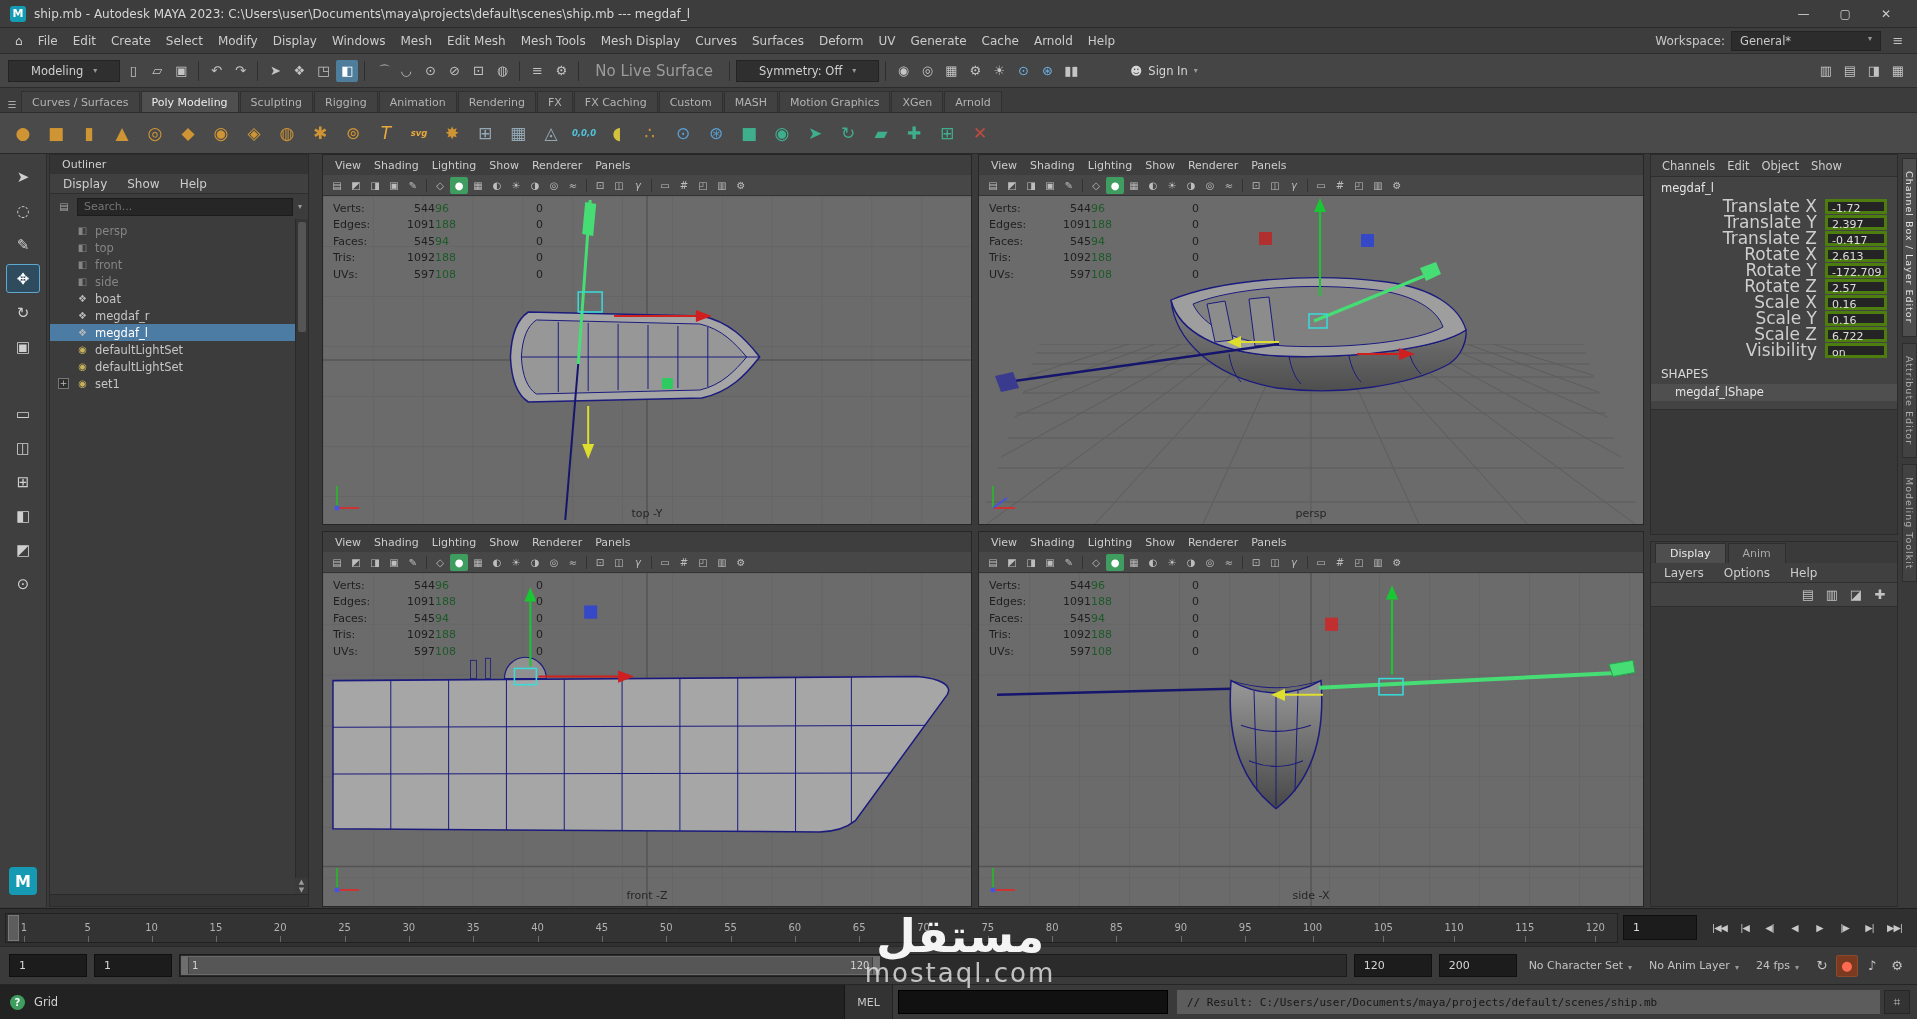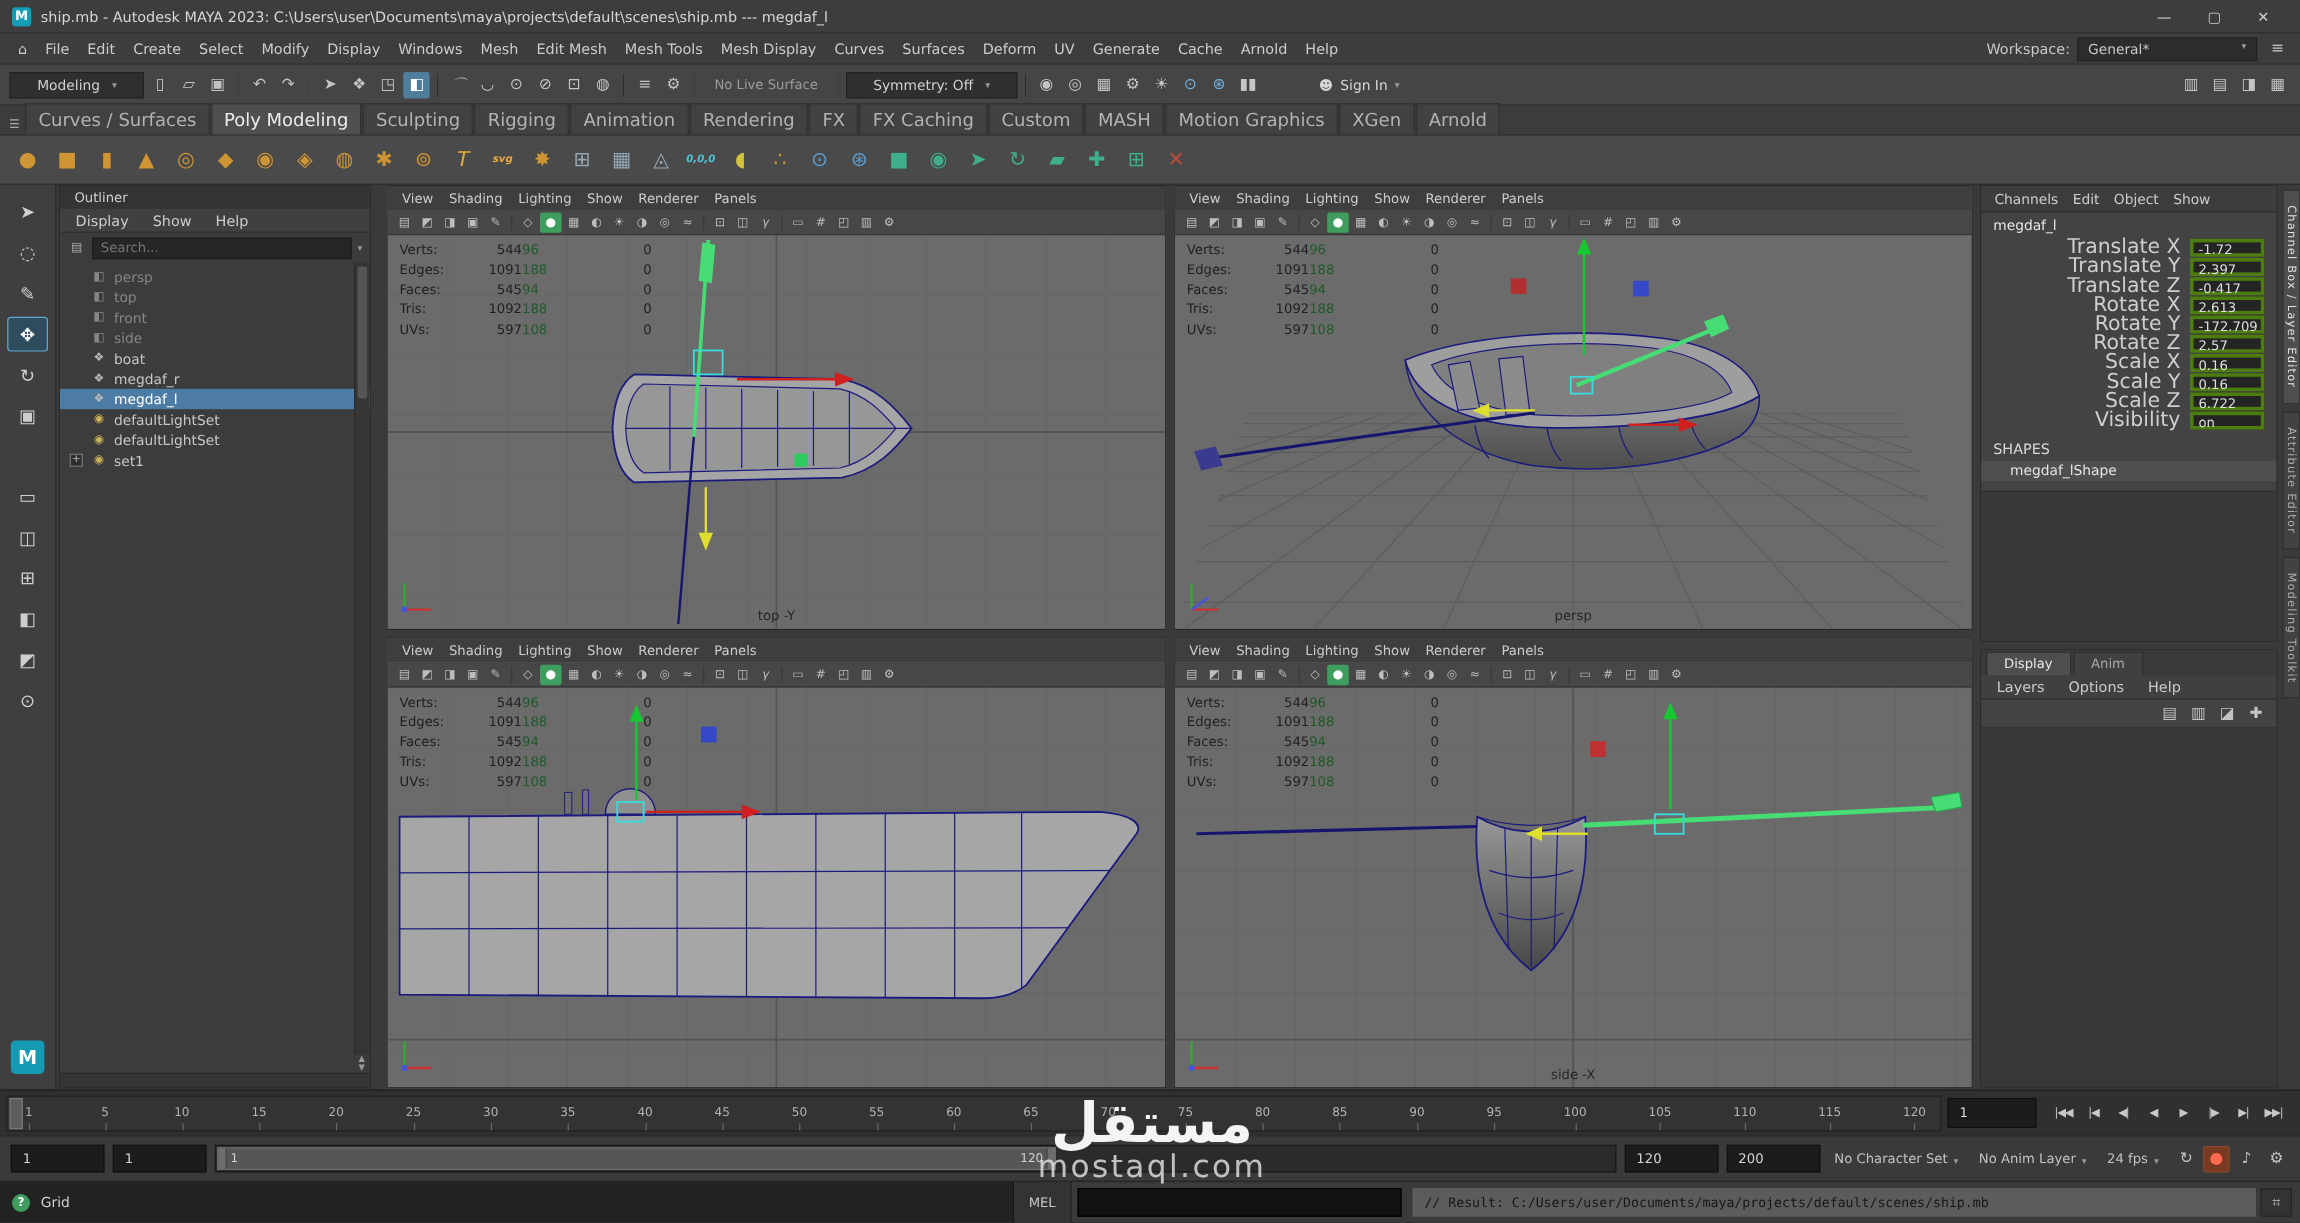--- a/index.html
+++ b/index.html
@@ -14,26 +14,26 @@
 .mi{padding:2px 7px;font-size:12px;color:#cccccc;white-space:nowrap;cursor:default;}
 .workspace{margin-left:auto;display:flex;align-items:center;gap:6px;}
 .ws-select{background:#2c2c2c;border:1px solid #232323;padding:2px 8px;min-width:150px;display:flex;justify-content:space-between;gap:10px;font-size:11.5px;}
 .statusline{position:absolute;left:0;top:54px;width:100%;height:34px;background:#454545;border-bottom:1px solid #2c2c2c;display:flex;align-items:center;gap:2px;padding:0 8px;}
 .dd{background:#2f2f2f;border:1px solid #232323;padding:3px 22px;display:flex;align-items:center;gap:10px;font-size:11.5px;color:#d0d0d0;white-space:nowrap;}
 .icon-btn{width:22px;height:22px;display:flex;align-items:center;justify-content:center;font-size:13px;color:#c4c4c4;border-radius:2px;flex:none;}
 .icon-btn.active{background:#4f7d9c;color:#fff;}
 .icon-btn.blue i{color:#6db3e8;}
 .icon-btn.autokey{background:#7a3a22;color:#ff6a50;border:1px solid #8a4a2c;}
 .icon-btn.sep{width:1px;height:20px;background:#585858;border-left:1px solid #2d2d2d;margin:0 4px;}
-.label-dim{color:#9c9c9c;font-size:11px;padding:0 10px;white-space:nowrap;}
+.label-dim{color:#9c9c9c;font-size:15px;padding:0 10px;white-space:nowrap;}
 .signin{display:flex;align-items:center;gap:6px;margin-left:46px;font-size:11.5px;color:#d6d6d6;}
 .sl-right{margin-left:auto;display:flex;gap:2px;}
 
 .shelftabs{position:absolute;left:0;top:88px;width:100%;height:25px;background:#3c3c3c;border-bottom:1px solid #2c2c2c;display:flex;align-items:flex-end;gap:1px;padding:0 2px 0 4px;}
-.shelftab{padding:4px 10px 3px;font-size:15px;color:#b3b3b3;background:#414141;border:1px solid #303030;border-bottom:none;white-space:nowrap;}
+.shelftab{padding:4px 10px 3px;font-size:11px;color:#b3b3b3;background:#414141;border:1px solid #303030;border-bottom:none;white-space:nowrap;}
 .shelftab.active{background:#4f4f4f;color:#ececec;}
 .shelf{position:absolute;left:0;top:113px;width:100%;height:41px;background:#4a4a4a;border-bottom:1px solid #282828;display:flex;align-items:center;gap:3px;padding:0 8px;}
 .shelf-icon{width:30px;height:30px;display:flex;align-items:center;justify-content:center;font-size:17px;flex:none;}
 .shelf-icon.txt i{font-size:8.5px;font-weight:bold;}
 .mini-icon{width:16px;height:16px;display:flex;align-items:center;justify-content:center;color:#a8a8a8;font-size:10px;}
 
 .toolbox{position:absolute;left:0;top:154px;width:47px;height:753px;background:#3f3f3f;border-right:1px solid #2c2c2c;display:flex;flex-direction:column;align-items:center;gap:5px;padding-top:8px;}
 .tool{width:34px;height:29px;display:flex;align-items:center;justify-content:center;font-size:15px;color:#cfcfcf;border-radius:3px;flex:none;}
 .tool.active{background:#2f4c5e;border:1px solid #5fa8d0;color:#fff;}
 .tool-gap{height:28px;flex:none;}
@@ -1063,20 +1063,21 @@
     <span class="hud-v3">0</span>
   </div>
 
   <div class="hud-row">
     <span class="hud-label">UVs:</span>
     <span class="hud-v1">597</span>
     <span class="hud-v2">108</span>
     <span class="hud-v3">0</span>
   </div>
 </div>
+        <div class="vp-label">front -Z</div>
         <svg class="axis-gizmo" width="36" height="36">
             <line x1="6" y1="30" x2="28" y2="30" stroke="#cc3333" stroke-width="2"></line>
             <line x1="6" y1="30" x2="6" y2="8" stroke="#33aa33" stroke-width="2"></line>
             <circle cx="6" cy="30" r="2.5" fill="#4455dd"></circle>
           </svg>
       </div>
     </div>
 
     <div class="viewport">
       <div class="vp-menus">

